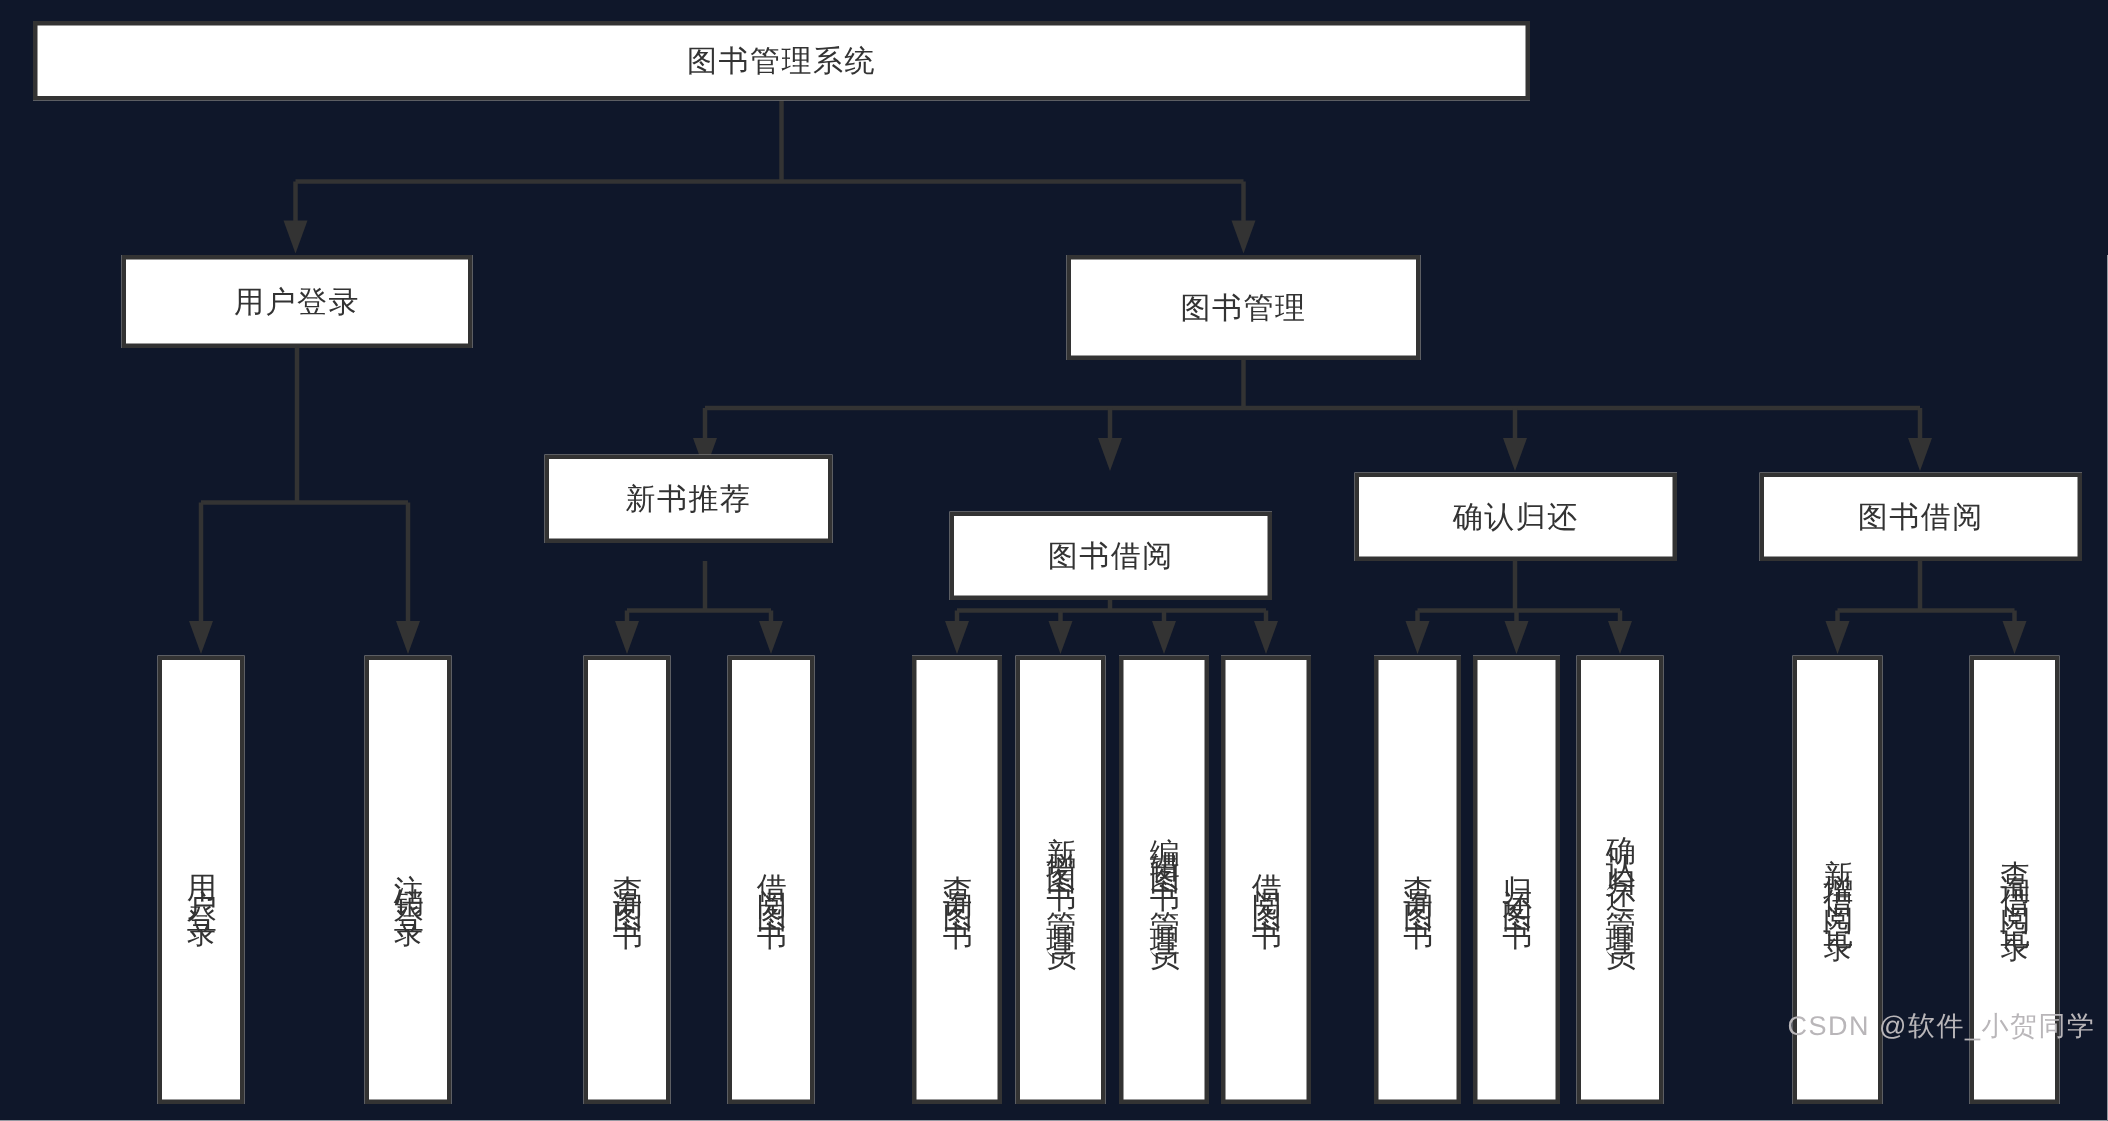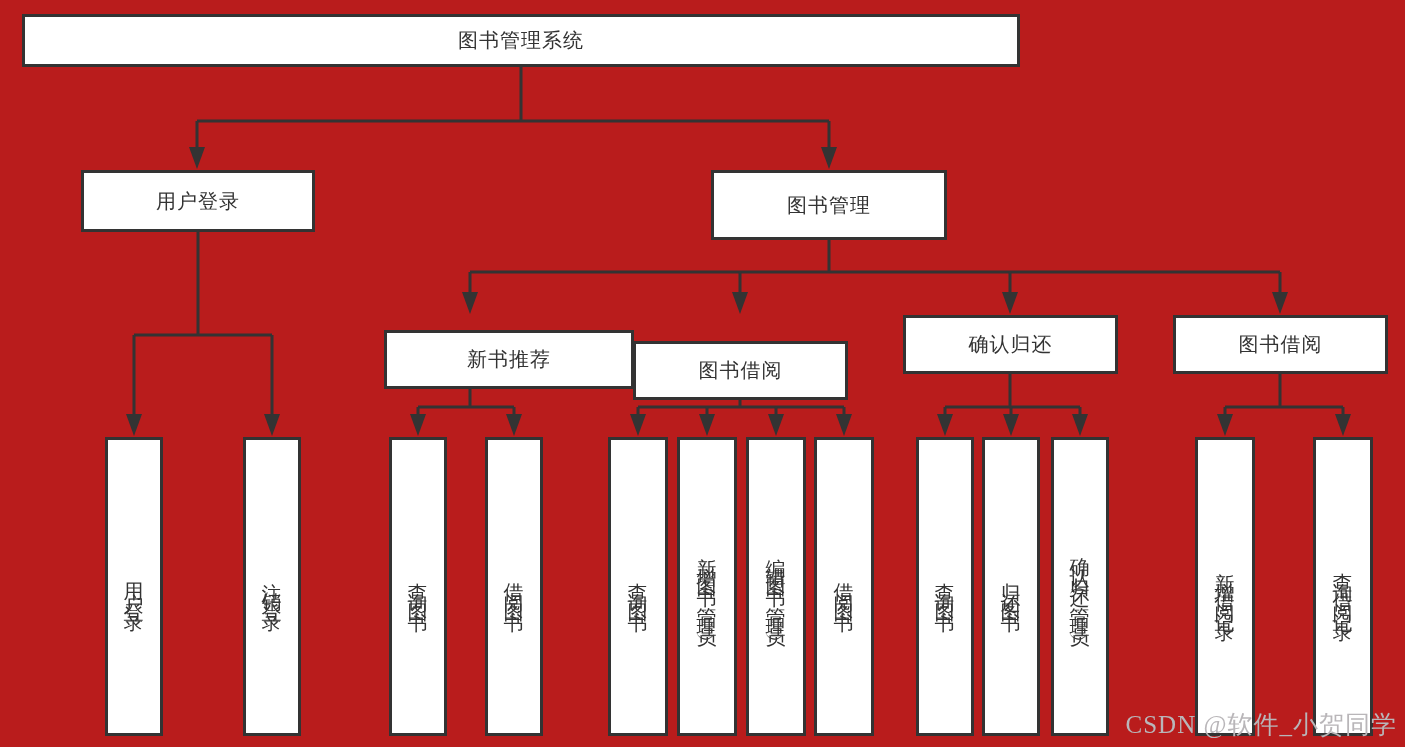--- a/index.html
+++ b/index.html
@@ -4,22 +4,22 @@
 <style>
   :root{
     --line-color:#333333;
     --text-color:#333333;
     --watermark-color:#b9b6b9;
   }
   html,body{margin:0;padding:0;background:#ffffff;}
   .stage{
     position:relative;
     width:1405px;height:747px;
-    background:#b91c1c;
-    font-family:Liberation Serif, serif;
+    background:#0f172a;
+    font-family:Liberation Sans, sans-serif;
     color:var(--text-color);
     overflow:hidden;
   }
   .connectors{position:absolute;left:0;top:0;width:1405px;height:747px;}
   .connectors path{stroke:var(--line-color);stroke-width:3;fill:none;}
   .connectors polygon{fill:var(--line-color);stroke:none;}
   .node{
     position:absolute;
     box-sizing:border-box;
     border:3px solid var(--line-color);
@@ -33,22 +33,22 @@
   .leaf .vtext{
     writing-mode:vertical-rl;
     text-orientation:mixed;
     letter-spacing:10px;
     line-height:1;
     font-size:20px;
     white-space:nowrap;
   }
   .watermark{
     position:absolute;
-    top:708px;right:8px;
-    font-size:25px;
+    top:672px;right:8px;
+    font-size:18px;
     color:var(--watermark-color);
     letter-spacing:1px;
     z-index:5;
   }
 </style>
 </head>
 <body>
 
 <div class="stage">
 
@@ -118,21 +118,21 @@
     <span>图书管理系统</span>
   </div>
 
   <div class="node" style="left:81px;top:170px;width:234px;height:62px;">
     <span>用户登录</span>
   </div>
   <div class="node" style="left:711px;top:170px;width:236px;height:70px;">
     <span>图书管理</span>
   </div>
 
-  <div class="node" style="left:363px;top:330px;width:250px;height:59px;margin-left:21px;">
+  <div class="node" style="left:363px;top:303px;width:192px;height:59px;">
     <span>新书推荐</span>
   </div>
   <div class="node" style="left:633px;top:315px;width:215px;height:59px;margin-top:26px;">
     <span>图书借阅</span>
   </div>
   <div class="node" style="left:903px;top:315px;width:215px;height:59px;">
     <span>确认归还</span>
   </div>
   <div class="node" style="left:1173px;top:315px;width:215px;height:59px;">
     <span>图书借阅</span>

